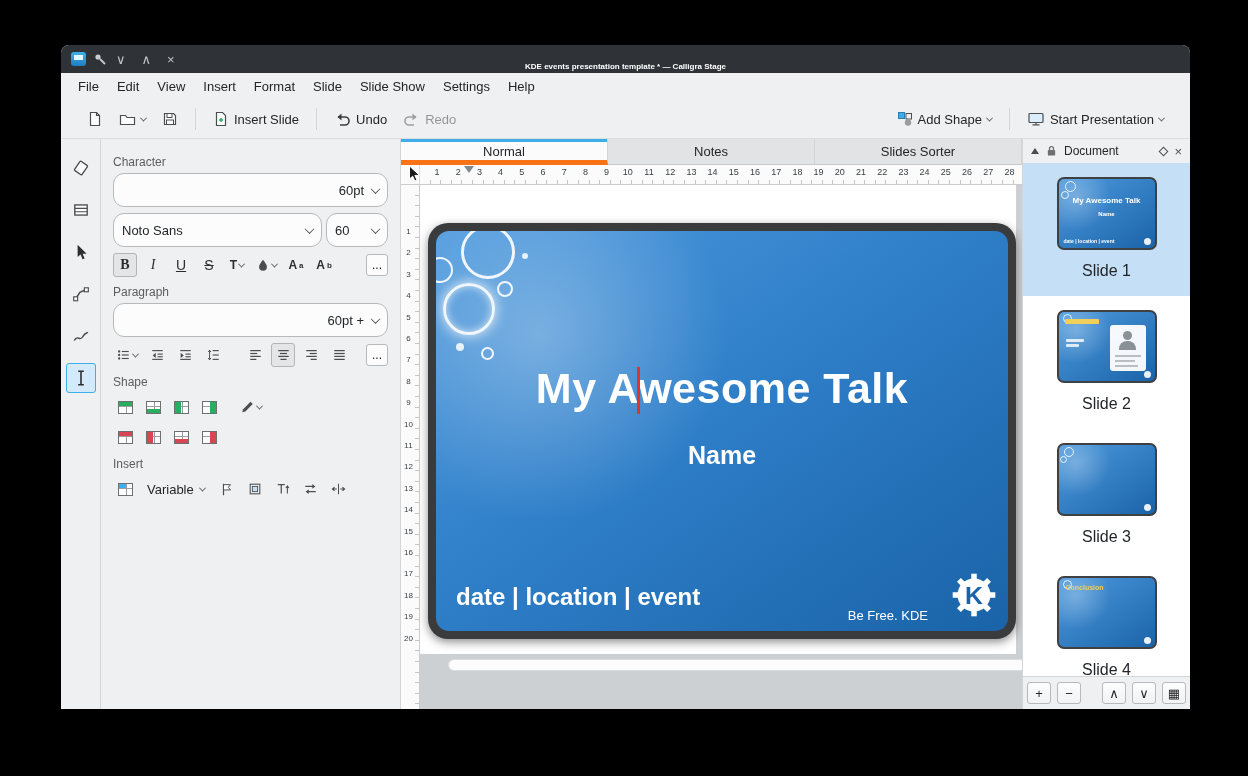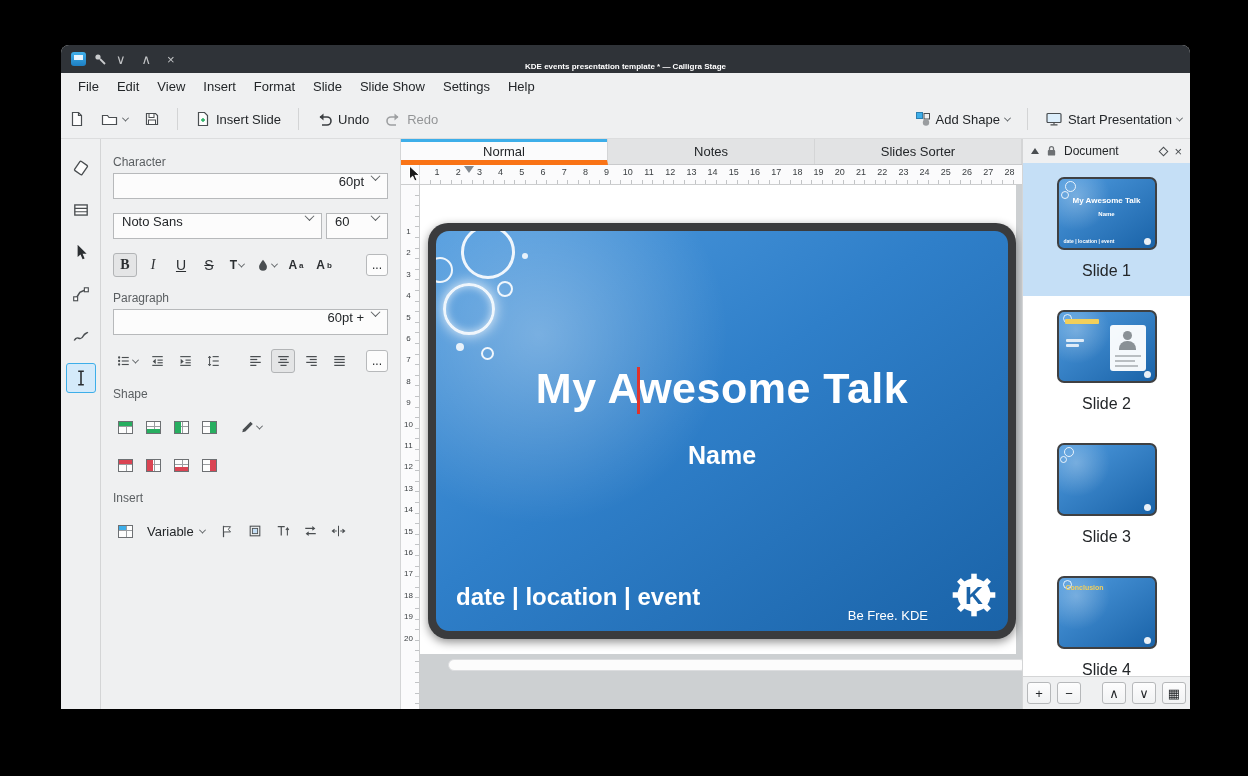--- a/index.html
+++ b/index.html
@@ -18,21 +18,21 @@
   .appicon { width:15px; height:14px; border-radius:3px; background:linear-gradient(#41b0ea,#1d7fc4);
              position:relative; margin-right:8px; }
   .appicon i { position:absolute; left:3px; top:3px; width:9px; height:5px; background:#e8f5fd; display:block; }
   .pinicon { margin-right:10px; }
 
   
   .menubar { height:27px; display:flex; align-items:center; padding:0 8px; font-size:13px; flex:none; }
   .menu-item { padding:4px 9px; border-radius:3px; }
 
   
-  .toolbar { height:39px; display:flex; align-items:center; padding:0 2px; border-bottom:1px solid #dcddde; flex:none; gap:4px; }
+  .toolbar { height:39px; display:flex; align-items:center; padding:0 20px; border-bottom:1px solid #dcddde; flex:none; gap:4px; }
   .tb-btn { display:flex; align-items:center; gap:5px; padding:5px 6px; border-radius:3px; font-size:13px; }
   .tb-btn.disabled { opacity:.45; }
   .tb-sep { width:1px; height:22px; background:#d3d4d5; margin:0 7px; flex:none; }
   .tb-spacer { flex:1; }
   svg.ic { display:block; }
   .chev { width:7px; height:7px; border-right:1.5px solid #5c6063; border-bottom:1.5px solid #5c6063;
           transform:rotate(45deg) translate(-1px,-1px); flex:none; }
   .chev.sm { width:5px; height:5px; }
 
   
@@ -41,25 +41,25 @@
   .toolbox { width:40px; border-right:1px solid #d4d5d6; display:flex; flex-direction:column; align-items:center;
              padding-top:14px; gap:12px; flex:none; }
   .tool-btn { width:30px; height:30px; display:flex; align-items:center; justify-content:center; border-radius:3px;
               border:1px solid transparent; }
   .tool-btn.active { border-color:var(--accent); background:#d4eafa; }
 
   
   .options { width:300px; border-right:1px solid #d4d5d6; padding:8px 12px; flex:none; overflow:hidden; font-size:13px; }
   .opt-title { font-size:15px; margin:2px 0 6px; }
   .opt-label { font-size:12px; color:#5a5e61; margin:8px 0 4px; }
-  .combo { height:26px; border:1px solid #b7b9bb; border-radius:0; background:#fcfcfc; display:flex;
-           align-items:flex-start; padding:0 8px; font-size:13px; }
+  .combo { height:34px; border:1px solid #b7b9bb; border-radius:11px; background:#fcfcfc; display:flex;
+           align-items:center; padding:0 8px; font-size:13px; }
   .combo .val-right { margin-left:auto; }
   .combo .chev { margin-left:8px; }
-  .row { display:flex; align-items:center; gap:4px; margin:14px 0; }
+  .row { display:flex; align-items:center; gap:4px; margin:6px 0; }
   .icon-btn { min-width:24px; height:24px; display:flex; align-items:center; justify-content:center;
               border:1px solid transparent; border-radius:3px; font-size:14px; color:#2b2e31; gap:2px; padding:0 2px; }
   .icon-btn.boxed { border-color:#b2b4b6; background:#e4e5e6; }
   .more-btn { margin-left:auto; min-width:22px; height:22px; border:1px solid #b7b9bb; border-radius:3px;
               background:#fcfcfc; display:flex; align-items:center; justify-content:center; font-size:12px; }
   .b { font-weight:bold; font-family:"Liberation Serif",serif; }
   .i { font-style:italic; font-family:"Liberation Serif",serif; }
   .u { text-decoration:underline; }
   .s { text-decoration:line-through; }
   .supsub { font-size:12px; font-weight:bold; }

